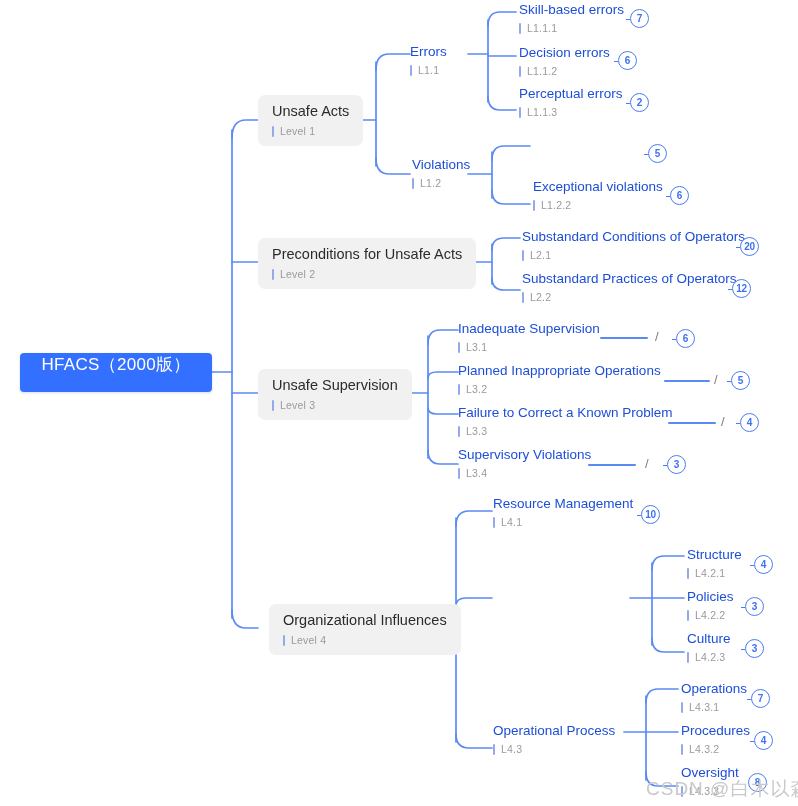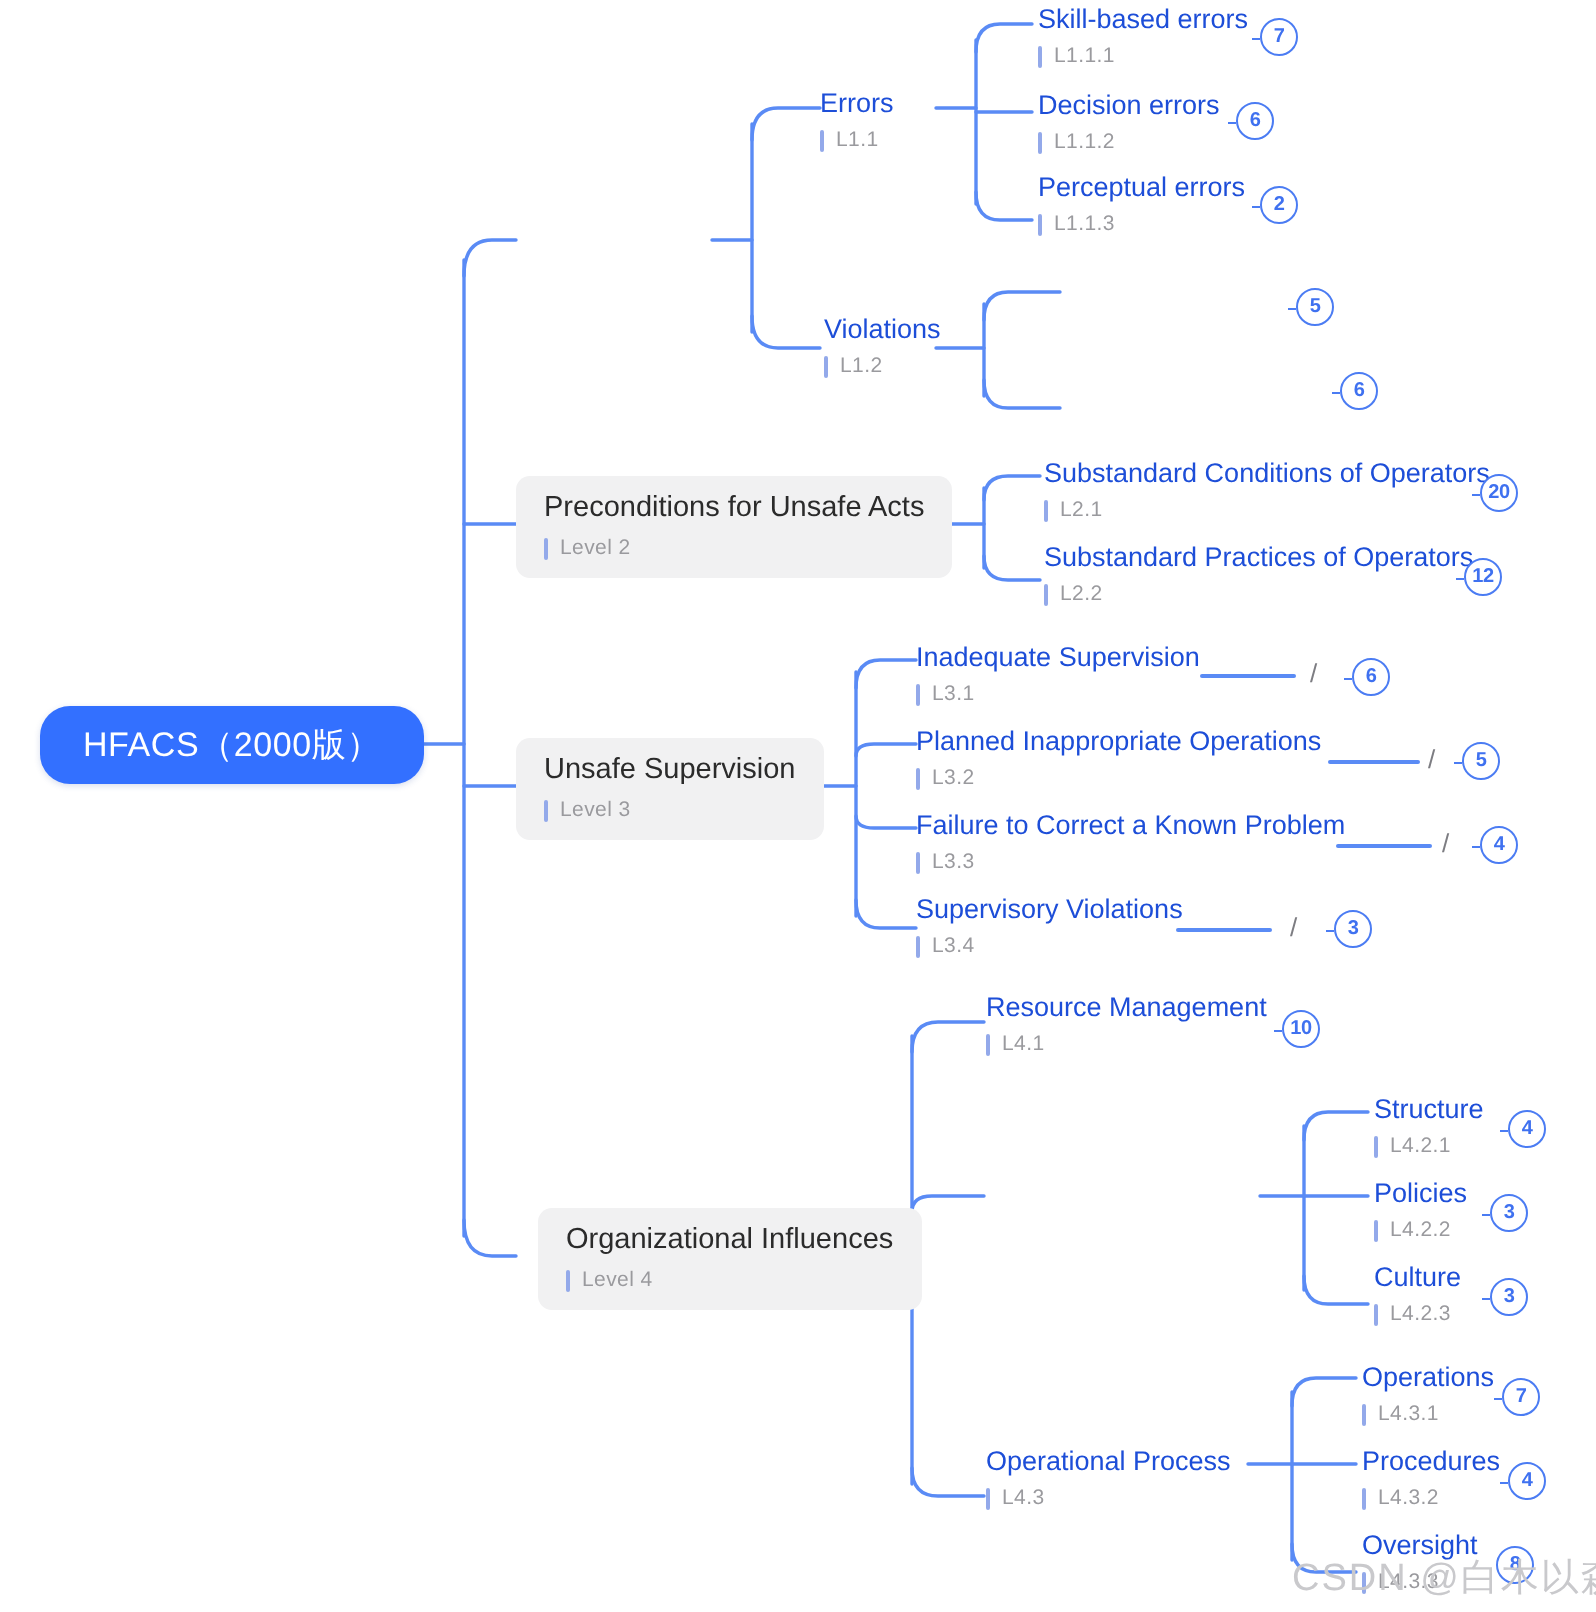--- a/index.html
+++ b/index.html
@@ -26,25 +26,24 @@
     height: 806px;
     pointer-events: none;
   }
 
   
   .root-node {
     position: absolute;
     box-sizing: border-box;
     background: #3370ff;
     color: #ffffff;
-    border-radius: 15px;
+    border-radius: 4px;
     font-size: 17px;
     letter-spacing: .3px;
     display: flex;
-    align-items: center;
     justify-content: center;
     box-shadow: 0 1px 3px rgba(40,70,160,.18);
     white-space: nowrap;
   }
 
   
   .box-node {
     position: absolute;
     box-sizing: border-box;
     background: #f1f1f2;
@@ -205,20 +204,27 @@
       <path d="M646 703 Q646 689 658 689 H678"></path>
       <path d="M646 732 H678"></path>
       <path d="M646 772 Q646 786 658 786 H678"></path>
     </g>
   </svg>
 
   <div class="root-node" style="left:20px; top:353px; width:192px; height:39px;">
     <span>HFACS（2000版）</span>
   </div>
 
+  <div class="box-node" style="left:258px; top:95px;">
+    <div class="title">Unsafe Acts</div>
+    <div class="sublabel">
+      <span class="bar"></span>
+      <span class="code">Level 1</span>
+    </div>
+  </div>
 
   <div class="text-node" style="left:410px; top:44px;">
     <div class="title">Errors</div>
     <div class="sublabel">
       <span class="bar"></span>
       <span class="code">L1.1</span>
     </div>
   </div>
 
   <div class="text-node" style="left:519px; top:2px;">
@@ -251,20 +257,27 @@
   <div class="text-node" style="left:412px; top:157px;">
     <div class="title">Violations</div>
     <div class="sublabel">
       <span class="bar"></span>
       <span class="code">L1.2</span>
     </div>
   </div>
 
   <div class="badge" style="left:648px; top:144px;">5</div>
 
+  <div class="text-node" style="left:533px; top:179px;">
+    <div class="title">Exceptional violations</div>
+    <div class="sublabel">
+      <span class="bar"></span>
+      <span class="code">L1.2.2</span>
+    </div>
+  </div>
   <div class="badge" style="left:670px; top:186px;">6</div>
 
   <div class="box-node" style="left:258px; top:238px;">
     <div class="title">Preconditions for Unsafe Acts</div>
     <div class="sublabel">
       <span class="bar"></span>
       <span class="code">Level 2</span>
     </div>
   </div>
 

